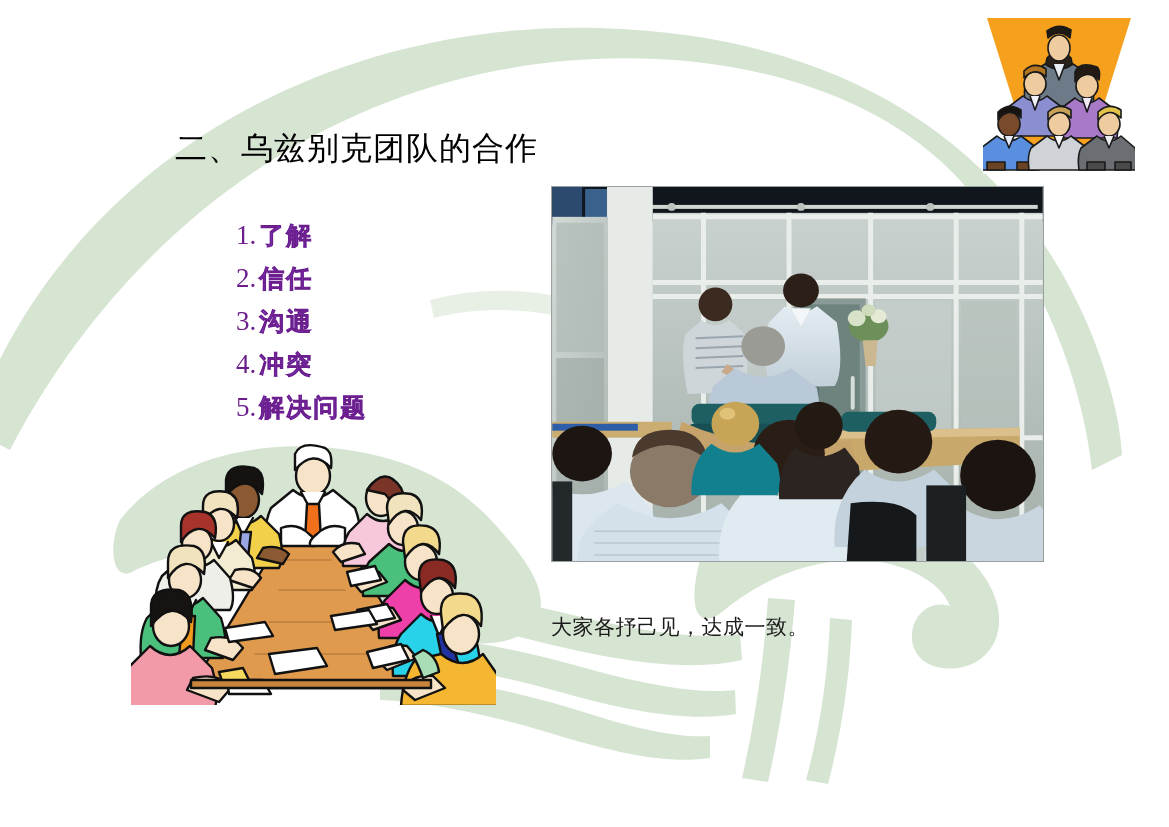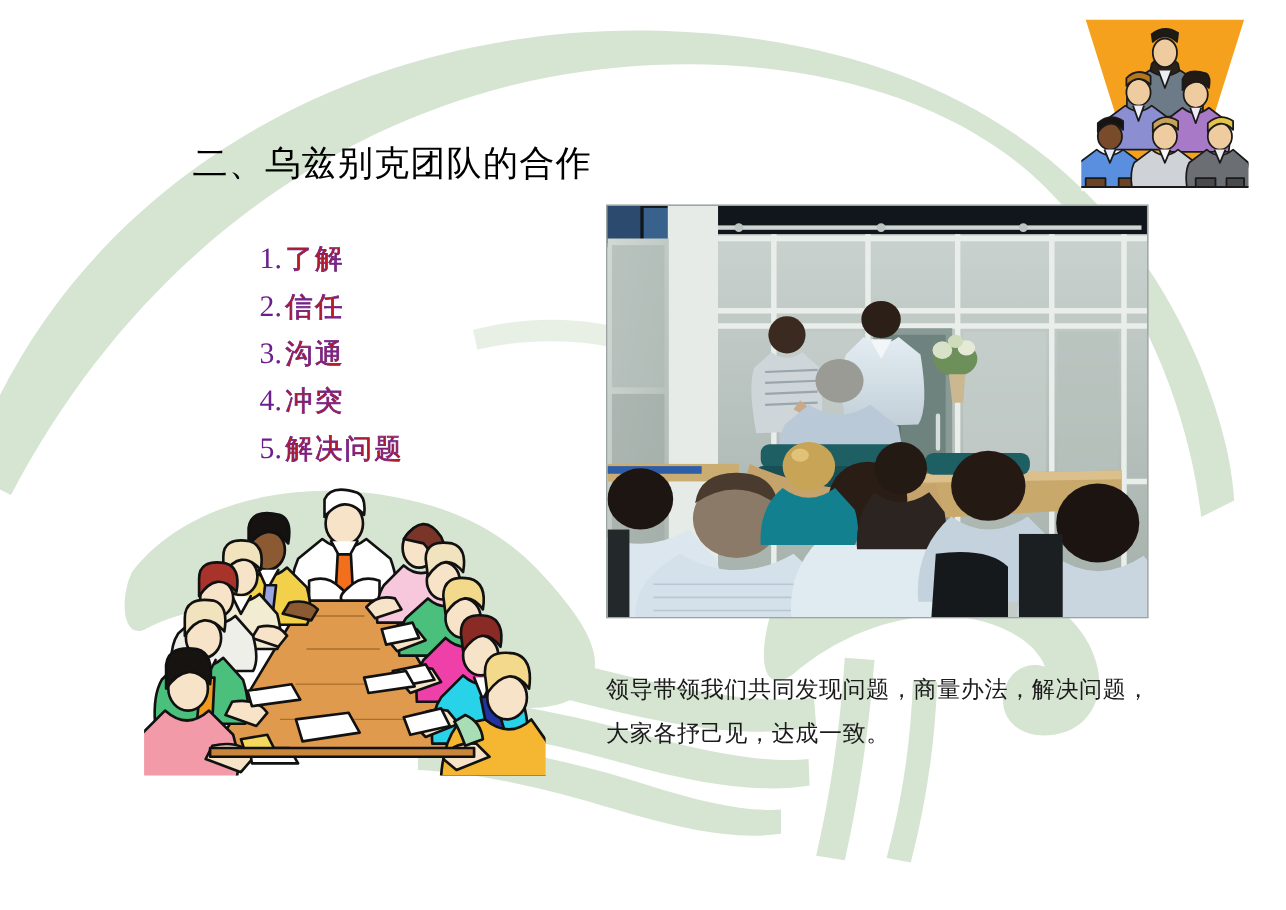--- a/index.html
+++ b/index.html
@@ -34,21 +34,21 @@
   .li-row{
     height:43px;display:flex;align-items:center;white-space:nowrap;
   }
   .li-num{
     font-family:"Liberation Serif","DejaVu Serif",serif;
     font-size:27px;color:#6B1E8C;font-weight:400;
     margin-right:3px;
   }
   .li-txt{
     font-family:"DejaVu Sans","Liberation Sans",sans-serif;
-    font-size:25px;font-weight:normal;color:#b91c1c;
+    font-size:25px;font-weight:bold;color:#8b5cf6;
     letter-spacing:2px;
     -webkit-text-stroke:0.7px #6B1E8C;
   }
 
   
   #photo{
     position:absolute;left:551px;top:186px;width:493px;height:376px;
     border:1px solid #9aa0a0;box-sizing:border-box;overflow:hidden;
     background:#b9c0bd;
   }
@@ -309,21 +309,20 @@
         <path d="M 408 320 q 40 28 82 0 l 22 26 q 8 26 2 36 l -140 0 q -2 -36 34 -62 Z" fill="#c9d6e0"></path>
       </g>
 
       <path d="M 300 318 q 48 -6 66 12 l 0 46 l -70 0 Z" fill="#16191b"></path>
       <rect x="376" y="300" width="40" height="76" fill="#1b1f22"></rect>
       <rect x="0" y="296" width="20" height="80" fill="#23282b"></rect>
     </svg>
   </div>
 
   <div id="caption">
-    <div>领导带领我们共同发现问题，商量办法，解决问题，</div>
     <div>大家各抒己见，达成一致。</div>
   </div>
 
   <div id="clip-pyramid">
     <svg viewBox="0 0 152 162" xmlns="http://www.w3.org/2000/svg" aria-hidden="true">
       <rect x="0" y="0" width="152" height="162" fill="#ffffff"></rect>
 
       <polygon points="4,6 148,6 104,146 48,146" fill="#F5A11E"></polygon>
 
       <g stroke="#1a1a1a" stroke-width="1.6" stroke-linejoin="round">

